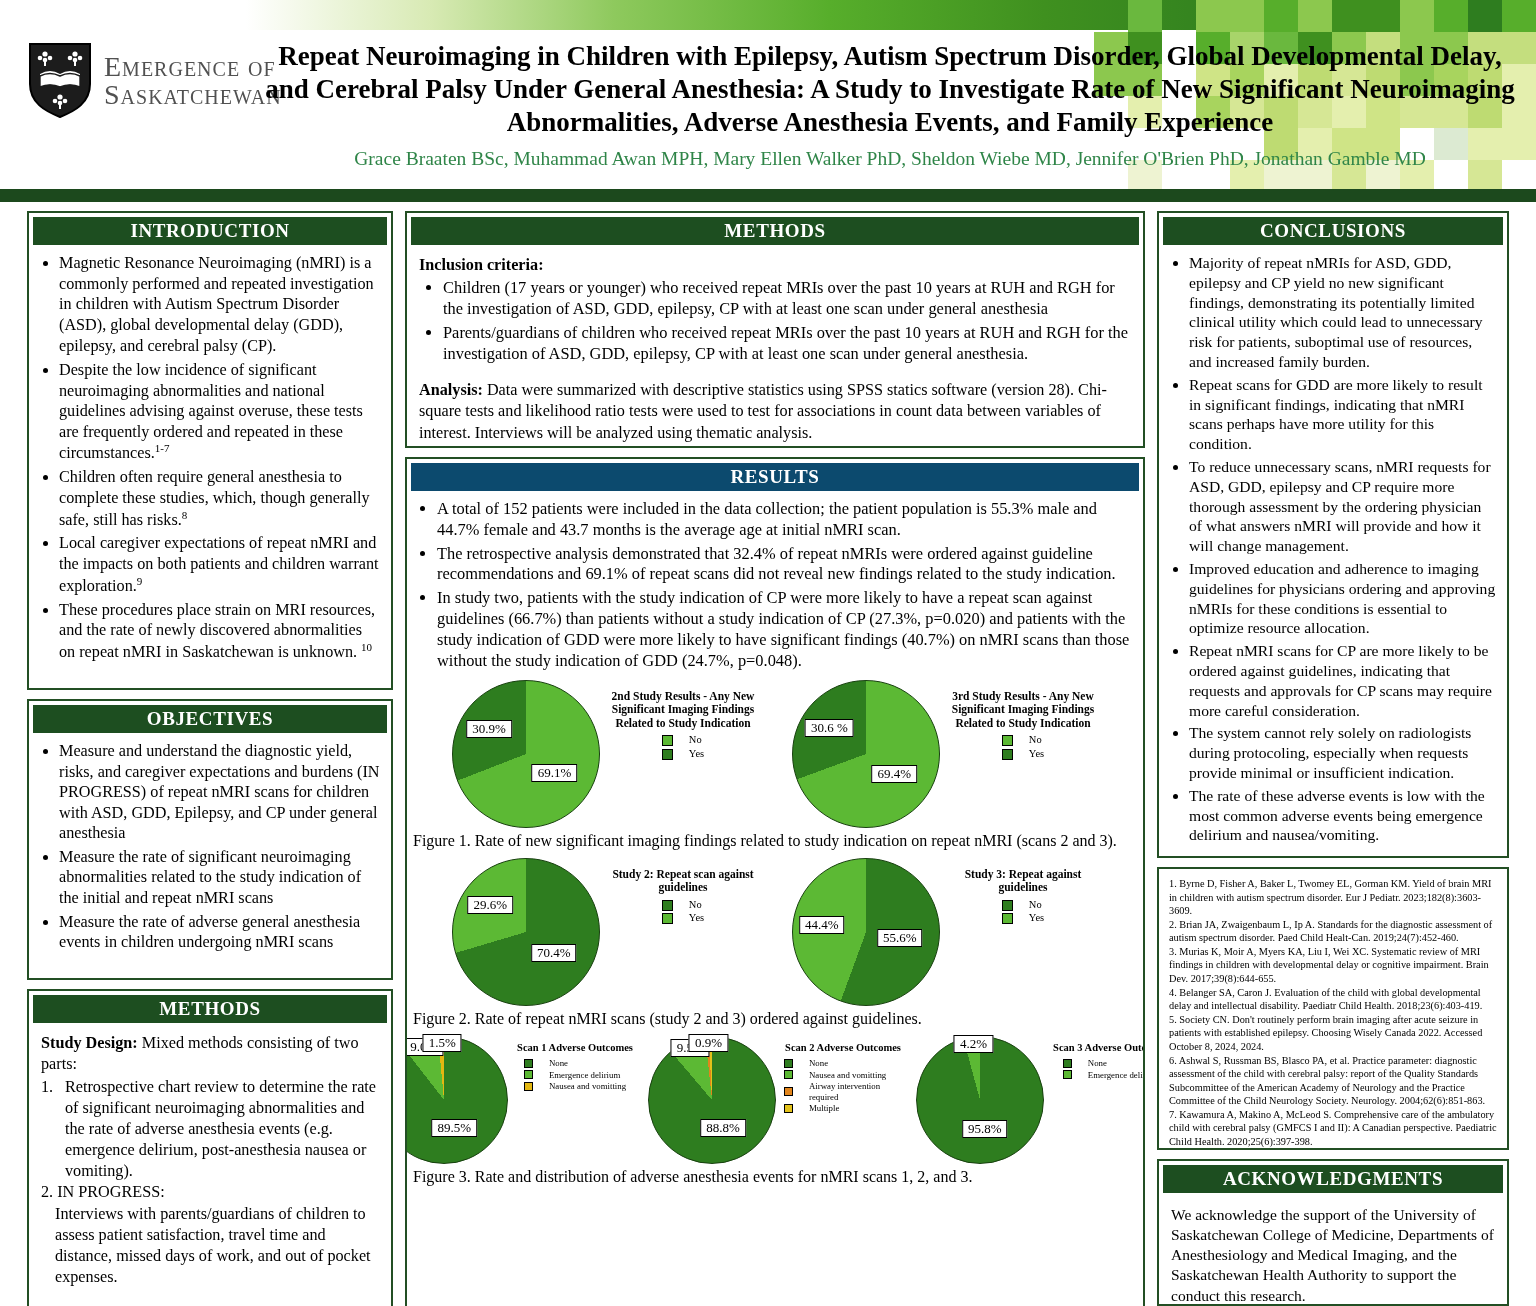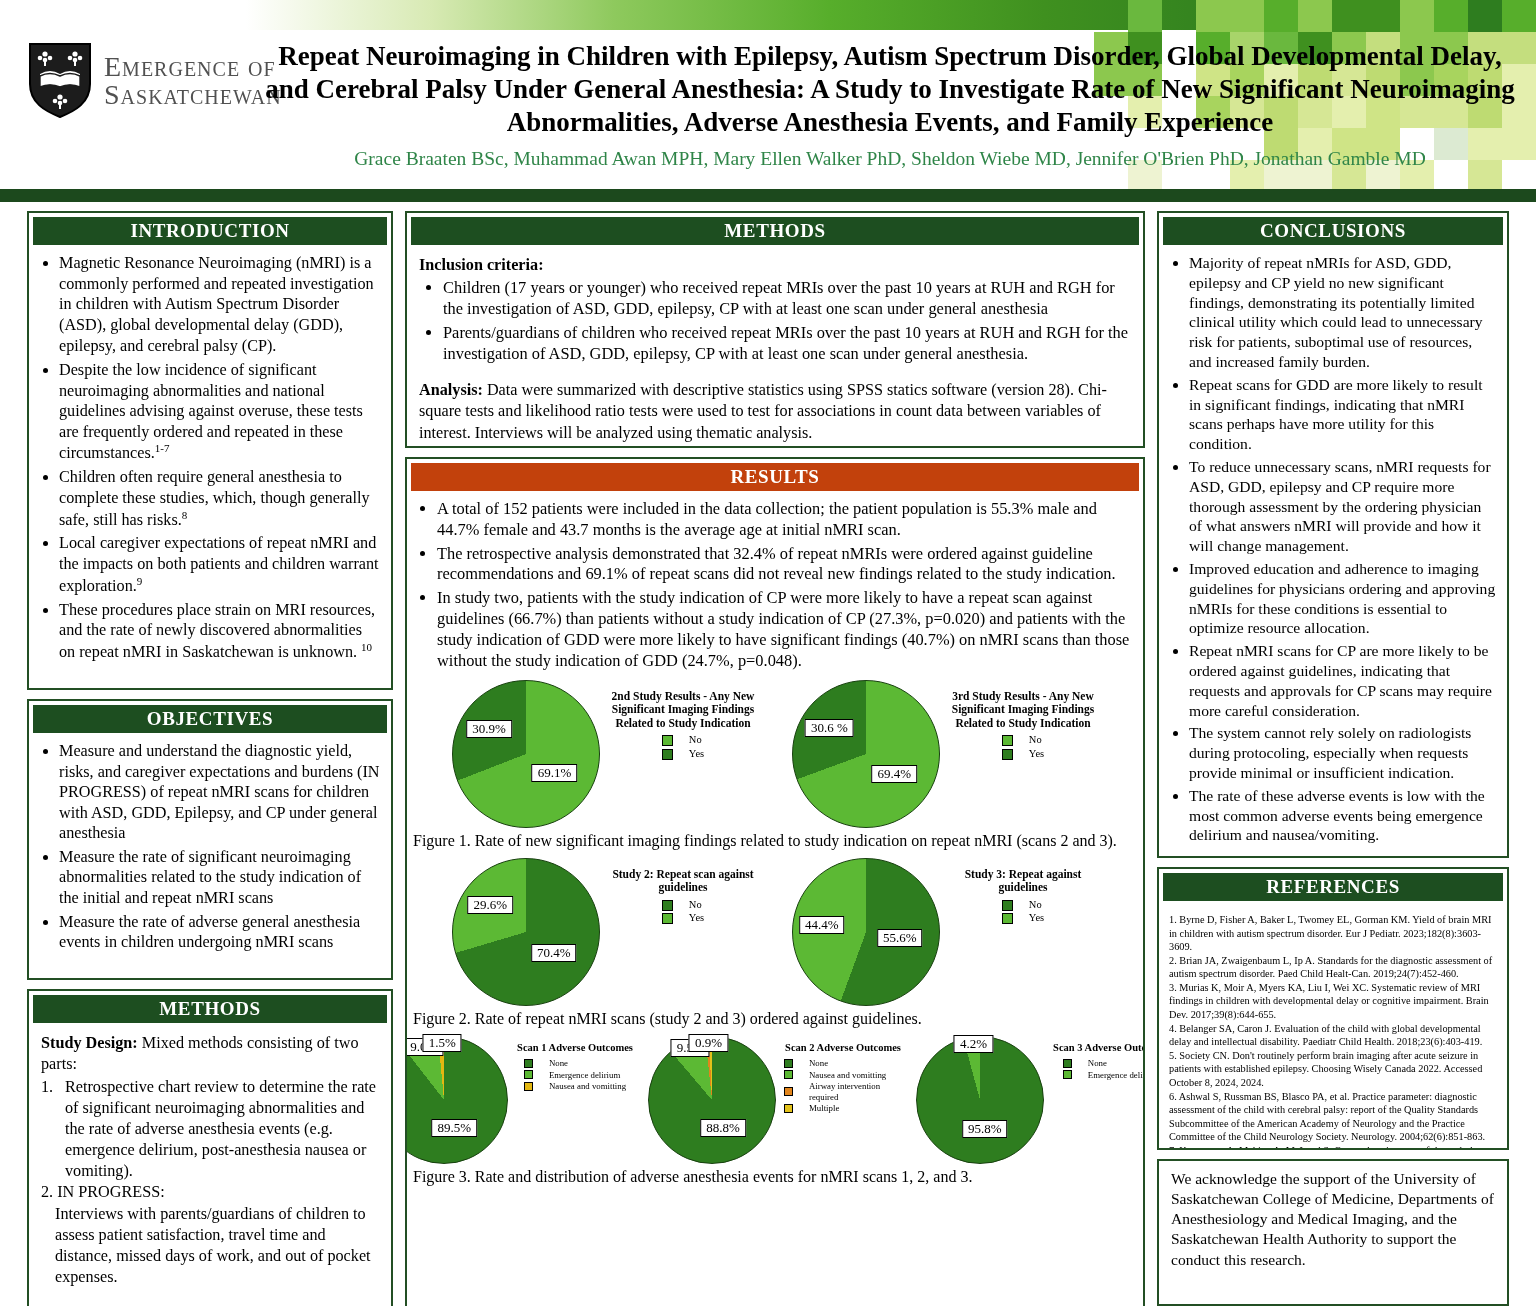--- a/index.html
+++ b/index.html
@@ -240,21 +240,21 @@
           <p><b>Inclusion criteria:</b></p>
           <ul style="margin:2px 0 0 6px">
             <li><span>Children (17 years or younger) who received repeat MRIs over the past 10 years at RUH and RGH for the investigation of ASD, GDD, epilepsy, CP with at least one scan under general anesthesia</span></li>
             <li><span>Parents/guardians of children who received repeat MRIs over the past 10 years at RUH and RGH for the investigation of ASD, GDD, epilepsy, CP with at least one scan under general anesthesia.</span></li>
           </ul>
           <p class="analysis"><b>Analysis:</b><span> Data were summarized with descriptive statistics using SPSS statics software (version 28). Chi-square tests and likelihood ratio tests were used to test for associations in count data between variables of interest. Interviews will be analyzed using thematic analysis.</span></p>
         </div>
       </section>
 
       <section class="box" style="height:853px">
-        <div class="sec-head" style="background: #c2410c;">RESULTS</div>
+        <div class="sec-head" style="background: #0c4a6e;">RESULTS</div>
         <ul>
           <li><span>A total of 152 patients were included in the data collection; the patient population is 55.3% male and 44.7% female and 43.7 months is the average age at initial nMRI scan.</span></li>
           <li><span>The retrospective analysis demonstrated that 32.4% of repeat nMRIs were ordered against guideline recommendations and 69.1% of repeat scans did not reveal new findings related to the study indication.</span></li>
           <li><span>In study two, patients with the study indication of CP were more likely to have a repeat scan against guidelines (66.7%) than patients without a study indication of CP (27.3%, p=0.020) and patients with the study indication of GDD were more likely to have significant findings (40.7%) on nMRI scans than those without the study indication of GDD (24.7%, p=0.048).</span></li>
         </ul>
 
         <div class="fig-row">
           <div class="pie-group">
             <div class="pie" style="background: conic-gradient(rgb(92, 185, 52) 0%, rgb(92, 185, 52) 69.1%, rgb(46, 125, 31) 69.1%, rgb(46, 125, 31) 100%);">
                 <div class="pie-label" style="left: 101.483px; top: 92.8038px;">69.1%</div>
@@ -424,31 +424,31 @@
           <li><span>Repeat scans for GDD are more likely to result in significant findings, indicating that nMRI scans perhaps have more utility for this condition.</span></li>
           <li><span>To reduce unnecessary scans, nMRI requests for ASD, GDD, epilepsy and CP require more thorough assessment by the ordering physician of what answers nMRI will provide and how it will change management.</span></li>
           <li><span>Improved education and adherence to imaging guidelines for physicians ordering and approving nMRIs for these conditions is essential to optimize resource allocation.</span></li>
           <li><span>Repeat nMRI scans for CP are more likely to be ordered against guidelines, indicating that requests and approvals for CP scans may require more careful consideration.</span></li>
           <li><span>The system cannot rely solely on radiologists during protocoling, especially when requests provide minimal or insufficient indication.</span></li>
           <li><span>The rate of these adverse events is low with the most common adverse events being emergence delirium and nausea/vomiting.</span></li>
         </ul>
       </section>
 
       <section class="box" style="height:283px">
-        <div class="sec-head" style="background: rgb(29, 78, 32);">REFERENCES</div>
         <div class="refs">
           <div>1. Byrne D, Fisher A, Baker L, Twomey EL, Gorman KM. Yield of brain MRI in children with autism spectrum disorder. Eur J Pediatr. 2023;182(8):3603-3609.</div>
           <div>2. Brian JA, Zwaigenbaum L, Ip A. Standards for the diagnostic assessment of autism spectrum disorder. Paed Child Healt-Can. 2019;24(7):452-460.</div>
           <div>3. Murias K, Moir A, Myers KA, Liu I, Wei XC. Systematic review of MRI findings in children with developmental delay or cognitive impairment. Brain Dev. 2017;39(8):644-655.</div>
           <div>4. Belanger SA, Caron J. Evaluation of the child with global developmental delay and intellectual disability. Paediatr Child Health. 2018;23(6):403-419.</div>
           <div>5. Society CN. Don't routinely perform brain imaging after acute seizure in patients with established epilepsy. Choosing Wisely Canada 2022. Accessed October 8, 2024, 2024.</div>
           <div>6. Ashwal S, Russman BS, Blasco PA, et al. Practice parameter: diagnostic assessment of the child with cerebral palsy: report of the Quality Standards Subcommittee of the American Academy of Neurology and the Practice Committee of the Child Neurology Society. Neurology. 2004;62(6):851-863.</div>
           <div>7. Kawamura A, Makino A, McLeod S. Comprehensive care of the ambulatory child with cerebral palsy (GMFCS I and II): A Canadian perspective. Paediatric Child Health. 2020;25(6):397-398.</div>
 
         </div>
       </section>
 
       <section class="box" style="height:147px">
+        <div class="sec-head" style="background: rgb(29, 78, 32);">ACKNOWLEDGMENTS</div>
         <div class="ack-text">We acknowledge the support of the University of Saskatchewan College of Medicine, Departments of Anesthesiology and Medical Imaging, and the Saskatchewan Health Authority to support the conduct this research.</div>
       </section>
     </div>
   </main>
 </div>
 
 </body></html>

